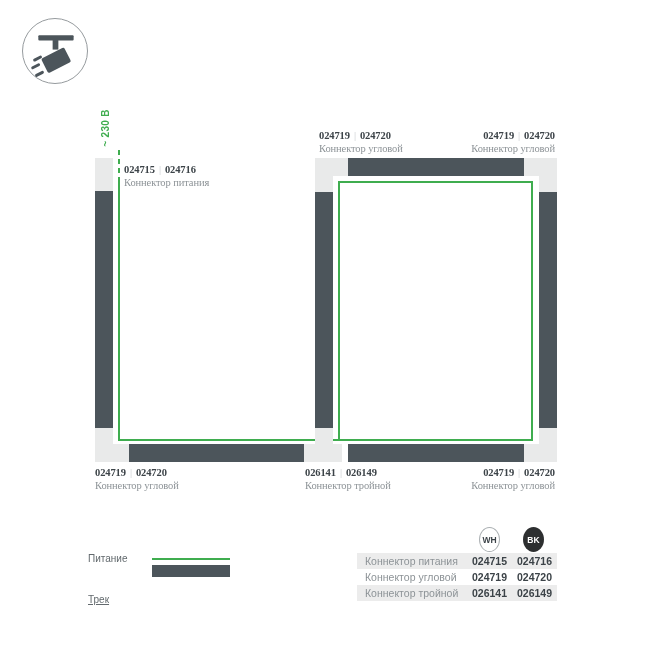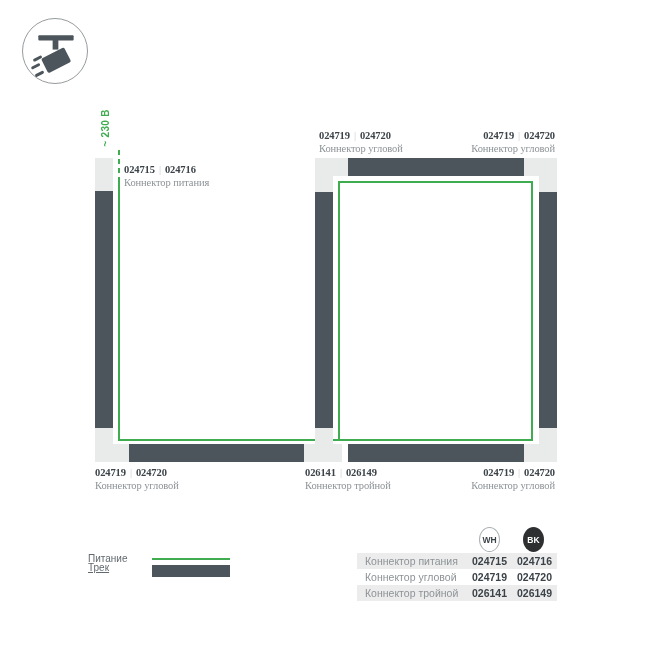--- a/index.html
+++ b/index.html
@@ -110,21 +110,21 @@
     <div class="dlabel-name">Коннектор тройной</div>
   </div>
 
   <div class="dlabel right" style="right:95px;top:466px;">
     <div class="dlabel-codes"><span>024719</span><span class="sep">|</span><span>024720</span></div>
     <div class="dlabel-name">Коннектор угловой</div>
   </div>
 
   <div class="legend-text" style="left:88px;top:552px;">Питание</div>
   <div class="legend-line" style="left:152px;top:558px;width:78px;"></div>
-  <div class="legend-text" style="left:88px;top:561px;text-decoration:underline;">Трек</div>
+  <div class="legend-text" style="left:88px;top:593px;text-decoration:underline;">Трек</div>
   <div class="legend-bar" style="left:152px;top:565px;width:78px;"></div>
 
   <div class="col-circle wh" style="left:479px;top:527px;">WH</div>
   <div class="col-circle bk" style="left:523px;top:527px;">BK</div>
 
   <div class="trow striped" style="top:553px;">
     <div class="tname">Коннектор питания</div>
     <div class="tnum">024715</div>
     <div class="tnum">024716</div>
   </div>

